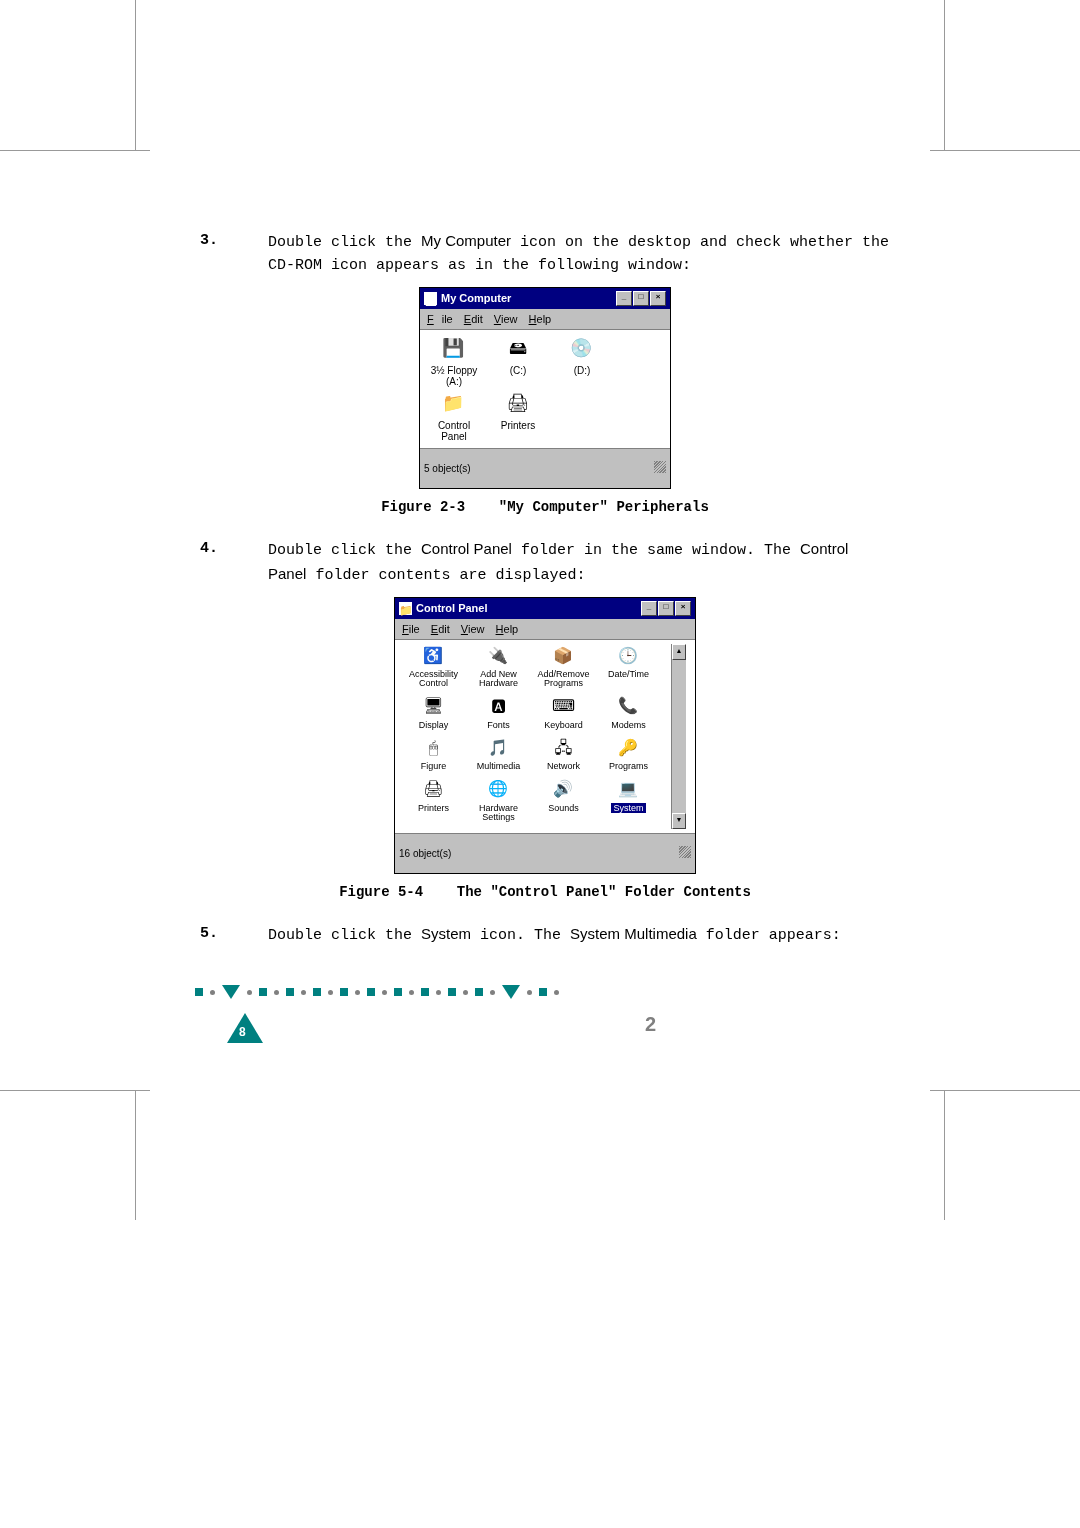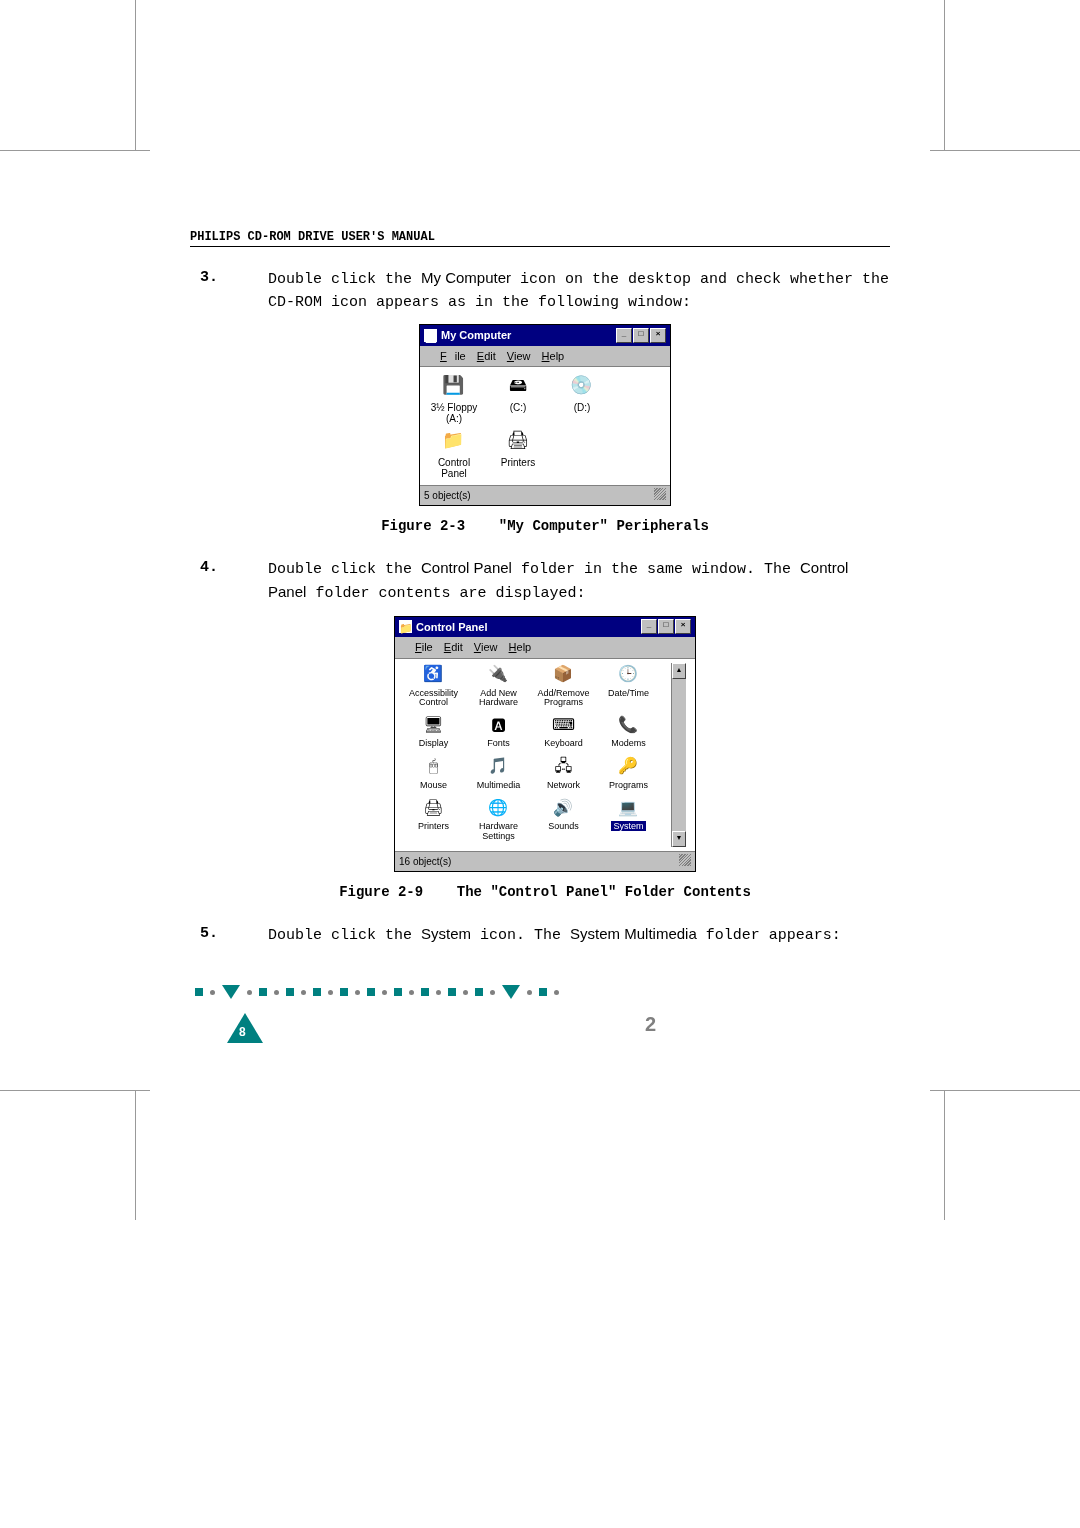--- a/index.html
+++ b/index.html
@@ -115,41 +115,41 @@
     border: 1px solid #fff;
     border-right-color: #404040;
     border-bottom-color: #404040;
     font-size: 8px;
     line-height: 9px;
     text-align: center;
     color: #000;
   }
   .win-menubar {
     background: #c0c0c0;
-    padding: 2px 20px;
+    padding: 2px 7px;
     font-size: 11px;
     border-bottom: 1px solid #808080;
   }
   .win-menubar span {
     margin-right: 8px;
   }
   .win-menubar span u {
     text-decoration: underline;
   }
   .win-body {
     background: #fff;
     padding: 6px;
     min-height: 80px;
     position: relative;
   }
   .win-status {
     background: #c0c0c0;
     border-top: 1px solid #808080;
     font-size: 10px;
-    padding: 2px 4px;
+    padding: 12px 4px;
     display: flex;
     justify-content: space-between;
   }
   .win-resize {
     width: 12px;
     height: 12px;
     background: repeating-linear-gradient(135deg, #808080, #808080 1px, #c0c0c0 1px, #c0c0c0 2px);
   }
   .icon-grid {
     display: flex;
@@ -294,21 +294,20 @@
   <div class="h-line" style="right:0;top:150px;width:150px"></div>
   <div class="v-line" style="right:135px;top:0;height:150px"></div>
   <div class="h-line" style="left:0;top:1090px;width:150px"></div>
   <div class="v-line" style="left:135px;top:1090px;height:130px"></div>
   <div class="h-line" style="right:0;top:1090px;width:150px"></div>
   <div class="v-line" style="right:135px;top:1090px;height:130px"></div>
 </div>
 
 <div class="page">
 
-  <div class="header">PHILIPS CD-ROM DRIVE USER'S MANUAL</div>
 
   <div class="content">
 
     <div class="numbered-item">
       <div class="item-num">3.</div>
       <div class="item-text">
         <span>Double click the </span><span class="sans">My Computer</span><span> icon on the desktop and check whether the CD-ROM icon appears as in the following window:</span>
       </div>
     </div>
 
@@ -379,42 +378,42 @@
         <div class="cp-body">
           <div class="cp-icons">
             <div class="cp-cell"><div class="ico">♿</div><span class="lbl">Accessibility Control</span></div>
             <div class="cp-cell"><div class="ico">🔌</div><span class="lbl">Add New Hardware</span></div>
             <div class="cp-cell"><div class="ico">📦</div><span class="lbl">Add/Remove Programs</span></div>
             <div class="cp-cell"><div class="ico">🕒</div><span class="lbl">Date/Time</span></div>
             <div class="cp-cell"><div class="ico">🖥</div><span class="lbl">Display</span></div>
             <div class="cp-cell"><div class="ico">🅰</div><span class="lbl">Fonts</span></div>
             <div class="cp-cell"><div class="ico">⌨</div><span class="lbl">Keyboard</span></div>
             <div class="cp-cell"><div class="ico">📞</div><span class="lbl">Modems</span></div>
-            <div class="cp-cell"><div class="ico">🖱</div><span class="lbl">Mouse</span></div>
+            <div class="cp-cell"><div class="ico">🖱</div><span class="lbl">Figure</span></div>
             <div class="cp-cell"><div class="ico">🎵</div><span class="lbl">Multimedia</span></div>
             <div class="cp-cell"><div class="ico">🖧</div><span class="lbl">Network</span></div>
             <div class="cp-cell"><div class="ico">🔑</div><span class="lbl">Programs</span></div>
             <div class="cp-cell"><div class="ico">🖨</div><span class="lbl">Printers</span></div>
             <div class="cp-cell"><div class="ico">🌐</div><span class="lbl">Hardware Settings</span></div>
             <div class="cp-cell"><div class="ico">🔊</div><span class="lbl">Sounds</span></div>
             <div class="cp-cell selected"><div class="ico">💻</div><span class="lbl">System</span></div>
           </div>
           <div class="cp-scroll">
             <div class="cp-sbtn">▲</div>
             <div class="cp-sbtn">▼</div>
           </div>
         </div>
         <div class="win-status">
           <span>16 object(s)</span>
           <span class="win-resize"></span>
         </div>
       </div>
     </div>
     <div class="figure-caption">
-      <span>Figure 2-9</span>&nbsp;&nbsp;&nbsp;&nbsp;<span>The "Control Panel" Folder Contents</span>
+      <span>Figure 5-4</span>&nbsp;&nbsp;&nbsp;&nbsp;<span>The "Control Panel" Folder Contents</span>
     </div>
 
     <div class="numbered-item">
       <div class="item-num">5.</div>
       <div class="item-text">
         <span>Double click the </span><span class="sans">System</span><span> icon.  The </span><span class="sans">System Multimedia</span><span> folder appears:</span>
       </div>
     </div>
 
   </div>

